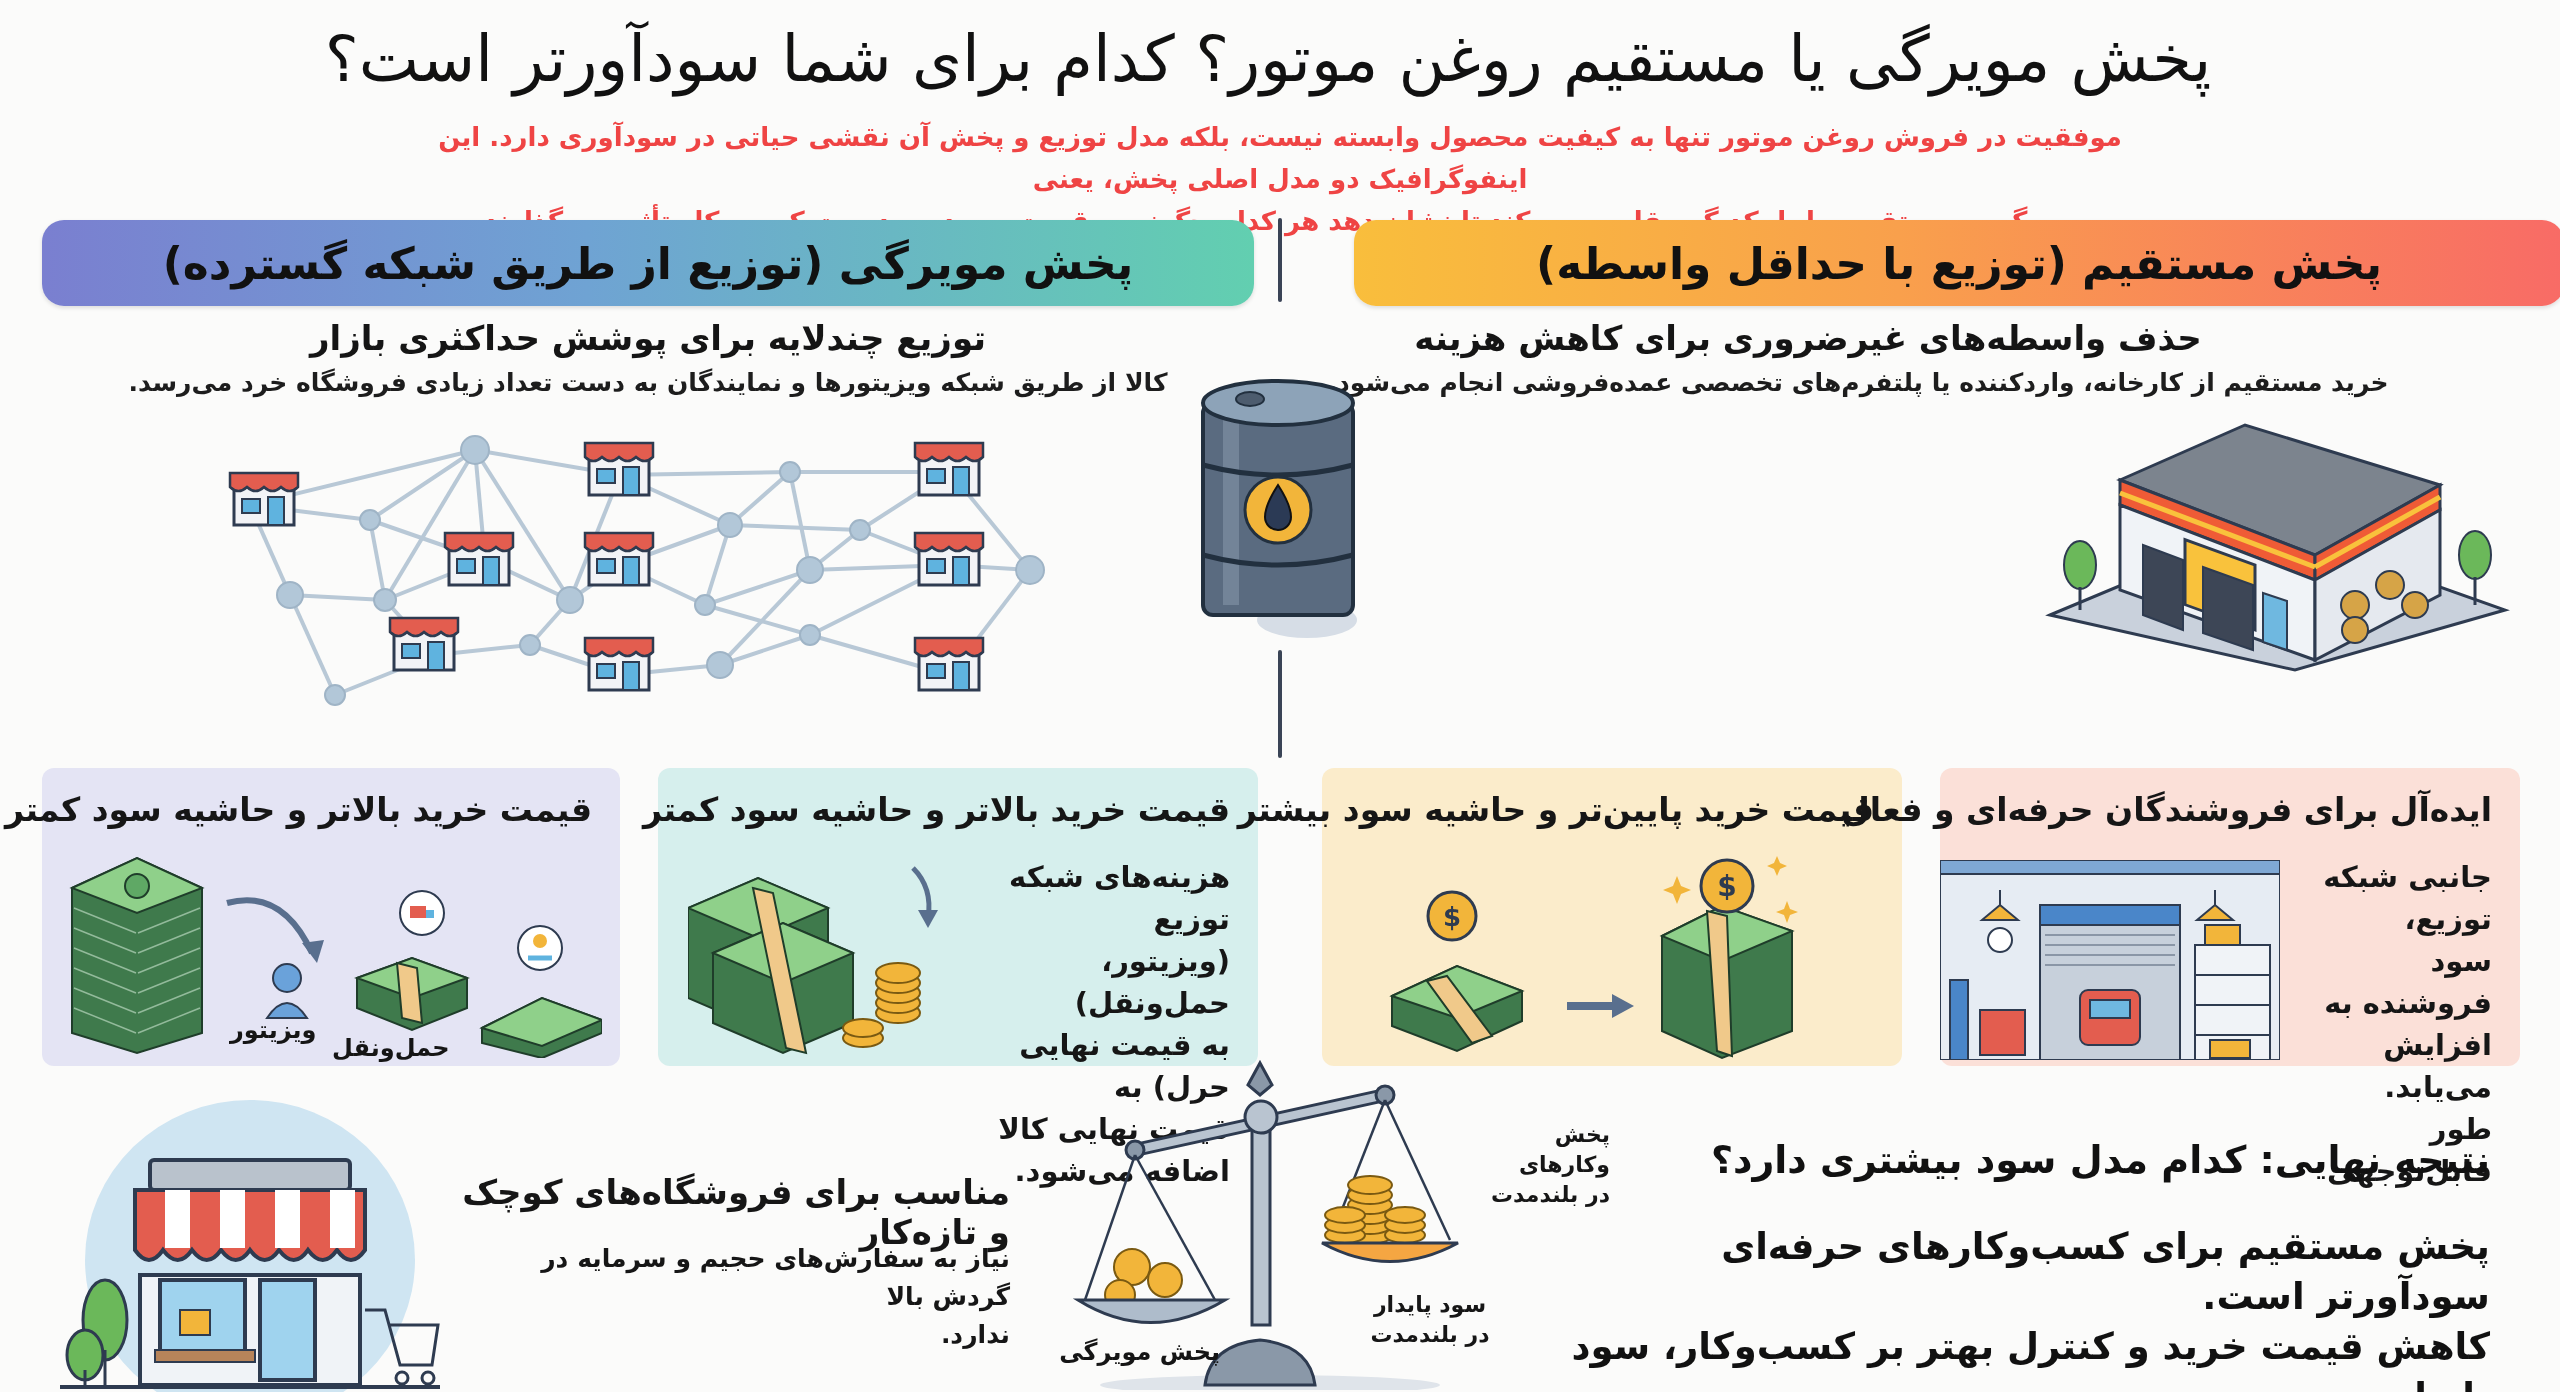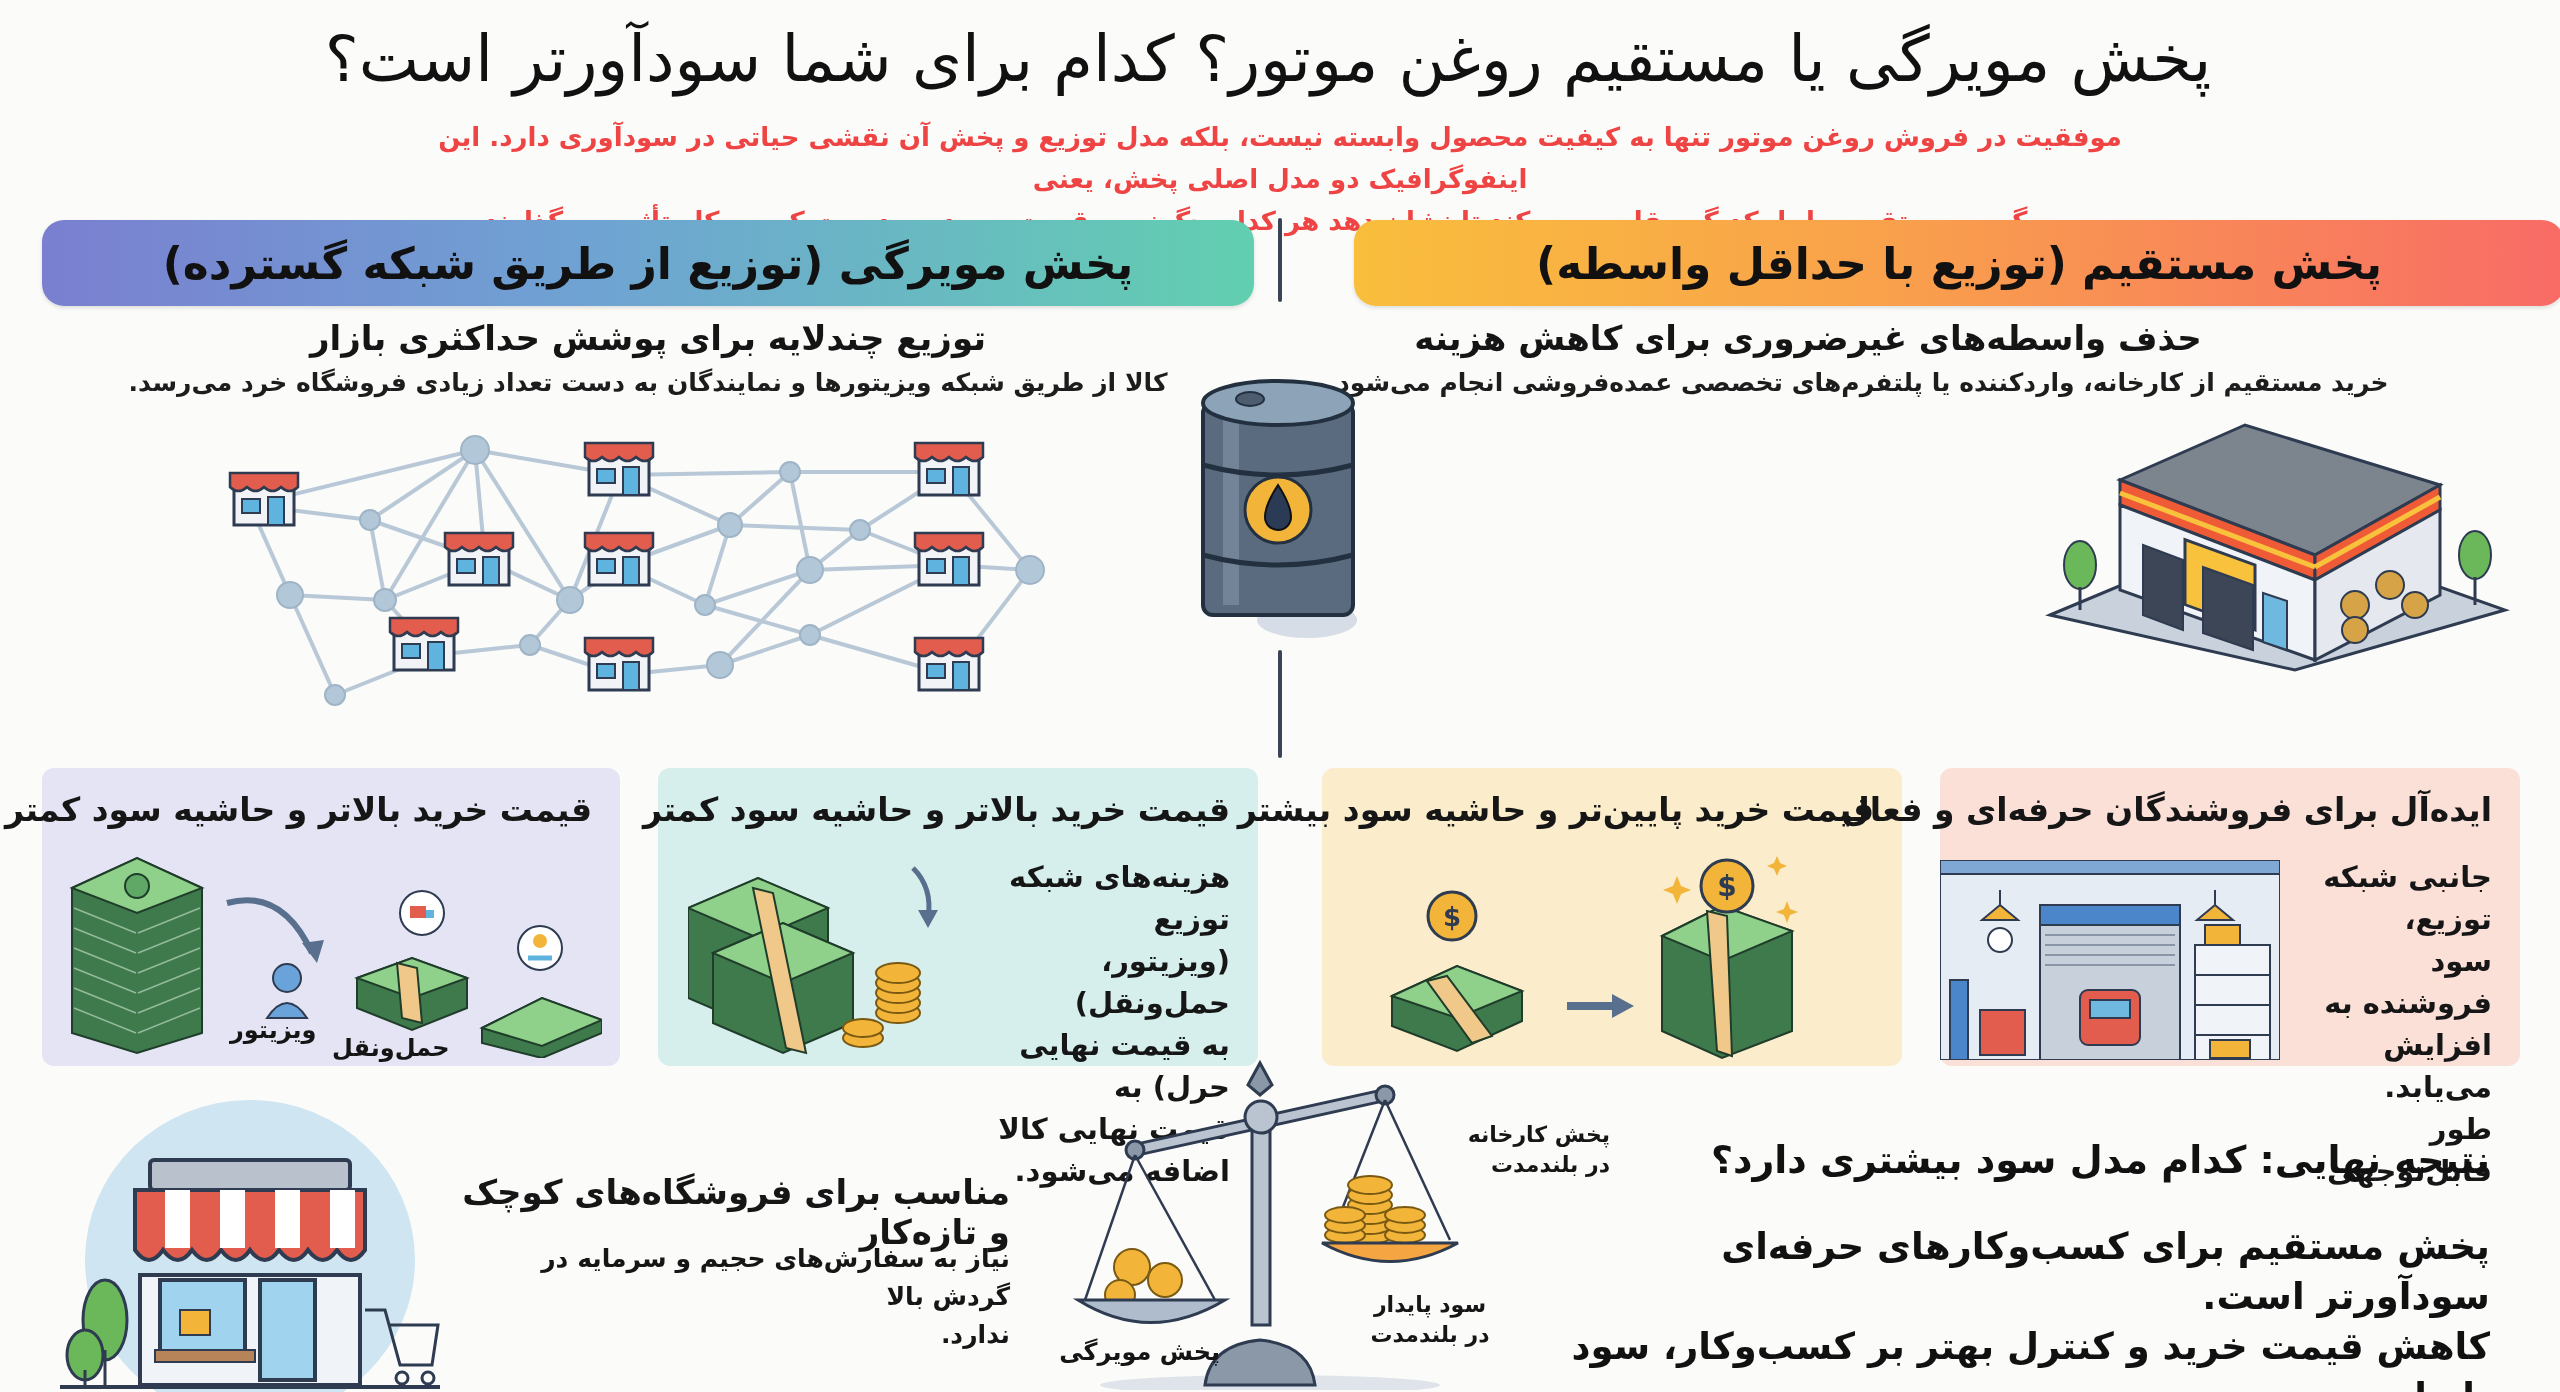--- a/index.html
+++ b/index.html
@@ -426,21 +426,21 @@
       <ellipse cx="285" cy="170" rx="20" ry="8"></ellipse>
       <ellipse cx="285" cy="160" rx="20" ry="8"></ellipse>
     <ellipse cx="345" cy="180" rx="20" ry="8"></ellipse>
       <ellipse cx="345" cy="170" rx="20" ry="8"></ellipse>
       <ellipse cx="345" cy="160" rx="20" ry="8"></ellipse>
   </g>
   <path d="M262 188 Q330 225 398 188 Z" fill="#f5a642" stroke="#2e3b50" stroke-width="3"></path>
 </svg>
 <div class="abs label-sm" style="top:1338px;left:1060px;width:160px;">پخش مویرگی</div>
 <div class="abs" style="top:1120px;left:1460px;width:150px;text-align:right;font-size:22px;font-weight:bold;line-height:30px;color:#161616;">
-  <div>پخش کارخانه</div>
+  <div>پخش وکارهای</div>
   <div>در بلندمدت</div>
 </div>
 <div class="abs" style="top:1290px;left:1355px;width:150px;text-align:center;font-size:22px;font-weight:bold;line-height:30px;color:#161616;">
   <div>سود پایدار</div>
   <div>در بلندمدت</div>
 </div>
 
 <div class="abs" style="top:1138px;left:1600px;width:890px;text-align:right;font-size:38px;font-weight:bold;color:#111;">نتیجه نهایی: کدام مدل سود بیشتری دارد؟</div>
 <div class="abs" style="top:1222px;left:1560px;width:930px;text-align:right;font-size:37px;font-weight:bold;line-height:50px;color:#111;">
   <div>پخش مستقیم برای کسب‌وکارهای حرفه‌ای سودآورتر است.</div>

